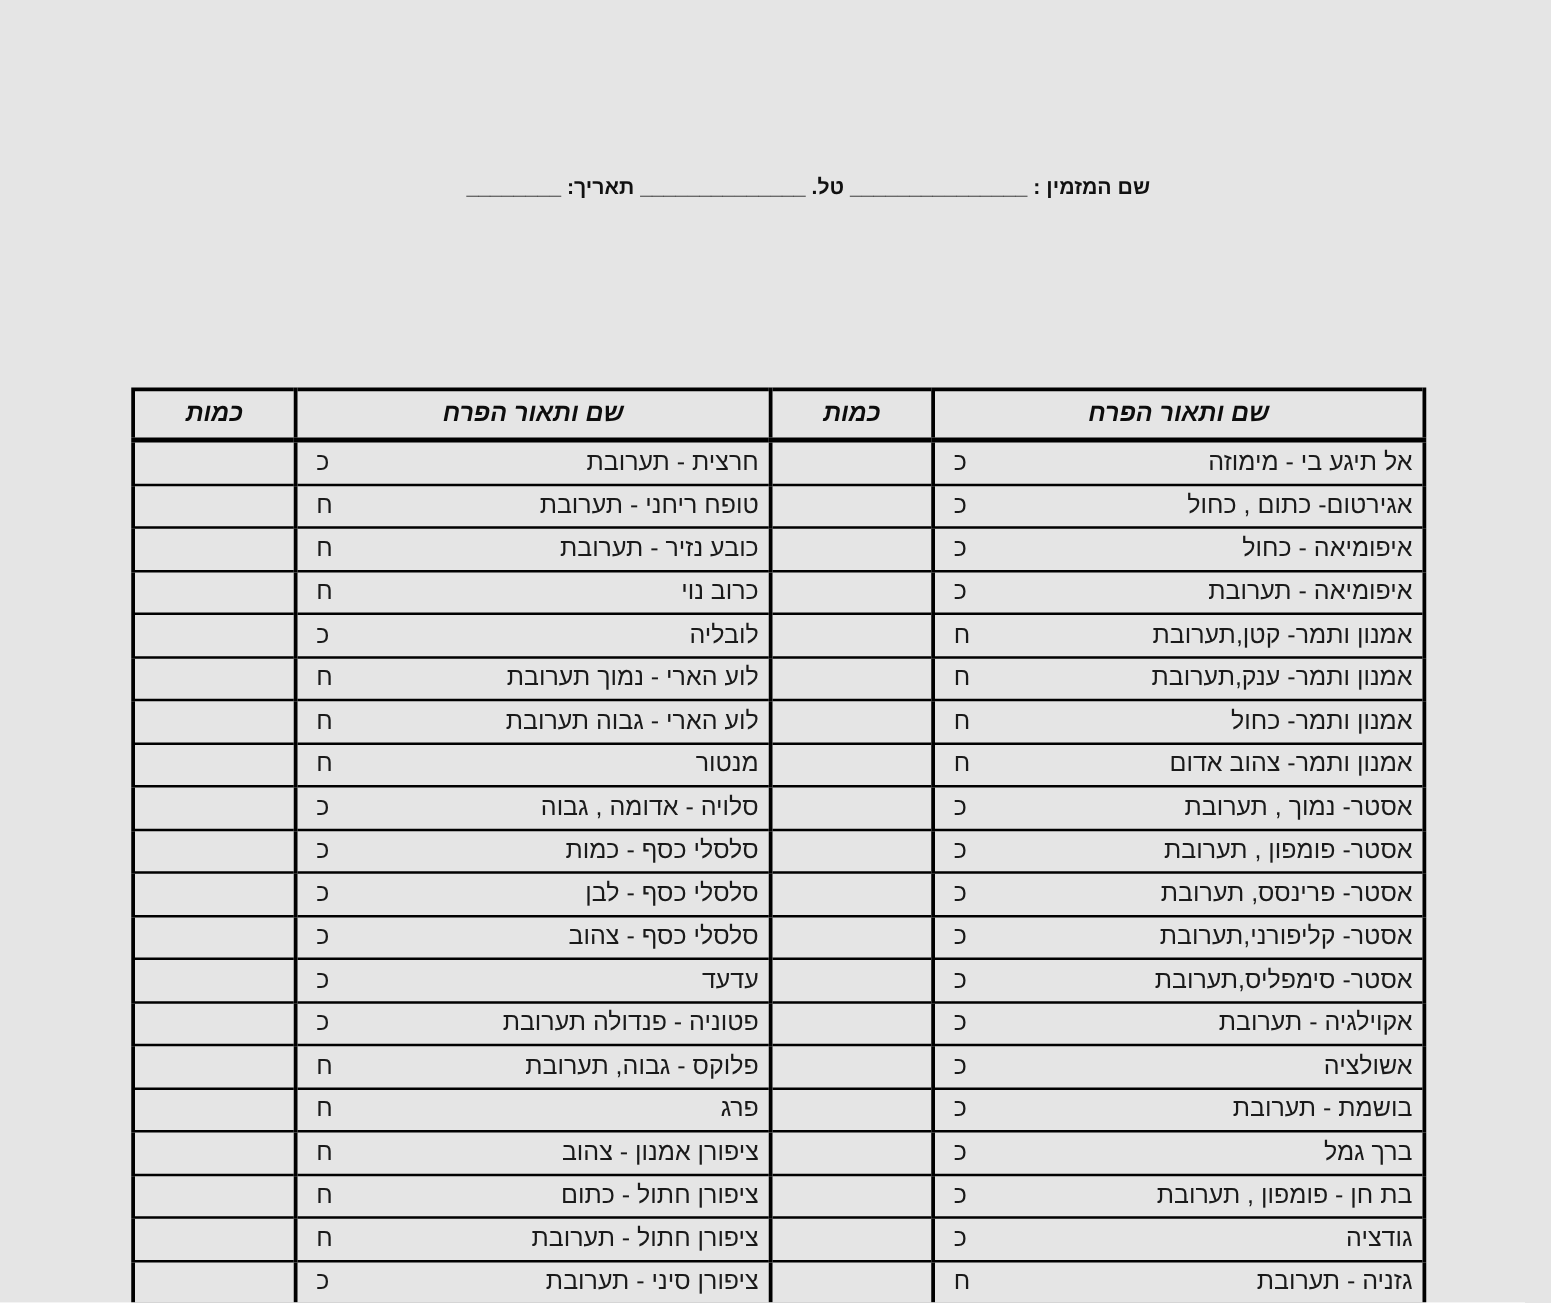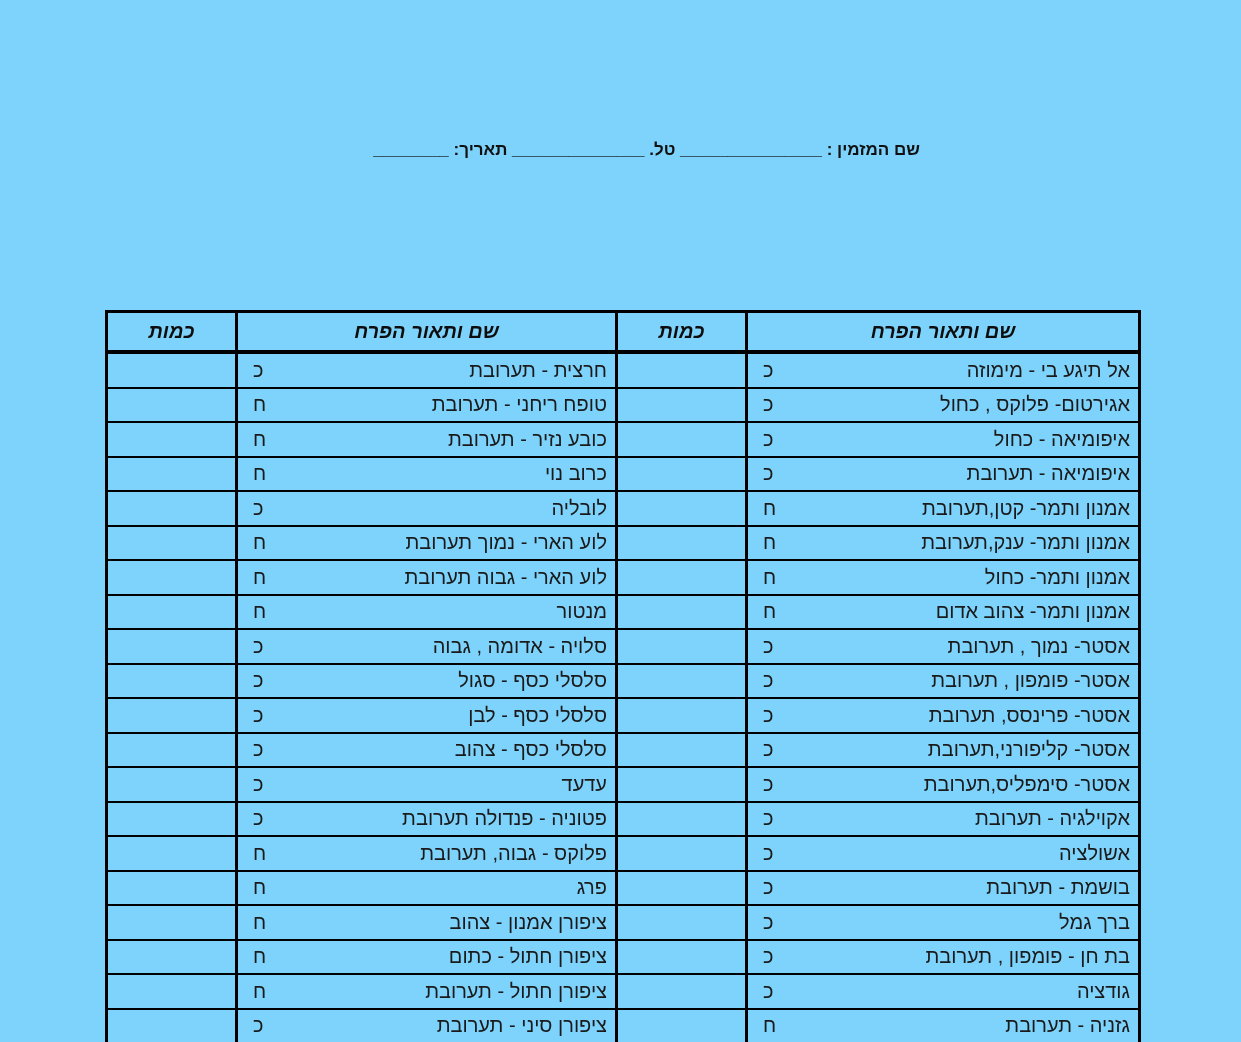--- a/index.html
+++ b/index.html
@@ -4,21 +4,21 @@
 <style>
   html, body {
     margin: 0;
     padding: 0;
     background: #ffffff;
   }
   .page {
     position: relative;
     width: 1241px;
     height: 1042px;
-    background: #7dd3fc;
+    background: #e5e5e5;
     overflow: hidden;
     font-family: "Liberation Sans", sans-serif;
     color: #000000;
   }
   
   .form-line {
     position: absolute;
     right: 321px;
     direction: rtl;
     white-space: nowrap;
@@ -142,21 +142,21 @@
             <div class="cell-inner">
               <span class="flower-name">חרצית - תערובת</span>
               <span class="type-code">כ</span>
             </div>
           </td>
           <td class="qty-cell"></td>
         </tr>
         <tr>
           <td class="name-cell">
             <div class="cell-inner">
-              <span class="flower-name">אגירטום- פלוקס , כחול</span>
+              <span class="flower-name">אגירטום- כתום , כחול</span>
               <span class="type-code">כ</span>
             </div>
           </td>
           <td class="qty-cell"></td>
           <td class="name-cell">
             <div class="cell-inner">
               <span class="flower-name">טופח ריחני  - תערובת</span>
               <span class="type-code">ח</span>
             </div>
           </td>
@@ -277,21 +277,21 @@
         <tr>
           <td class="name-cell">
             <div class="cell-inner">
               <span class="flower-name">אסטר- פומפון , תערובת</span>
               <span class="type-code">כ</span>
             </div>
           </td>
           <td class="qty-cell"></td>
           <td class="name-cell">
             <div class="cell-inner">
-              <span class="flower-name">סלסלי כסף - סגול</span>
+              <span class="flower-name">סלסלי כסף - כמות</span>
               <span class="type-code">כ</span>
             </div>
           </td>
           <td class="qty-cell"></td>
         </tr>
         <tr>
           <td class="name-cell">
             <div class="cell-inner">
               <span class="flower-name">אסטר- פרינסס, תערובת</span>
               <span class="type-code">כ</span>

